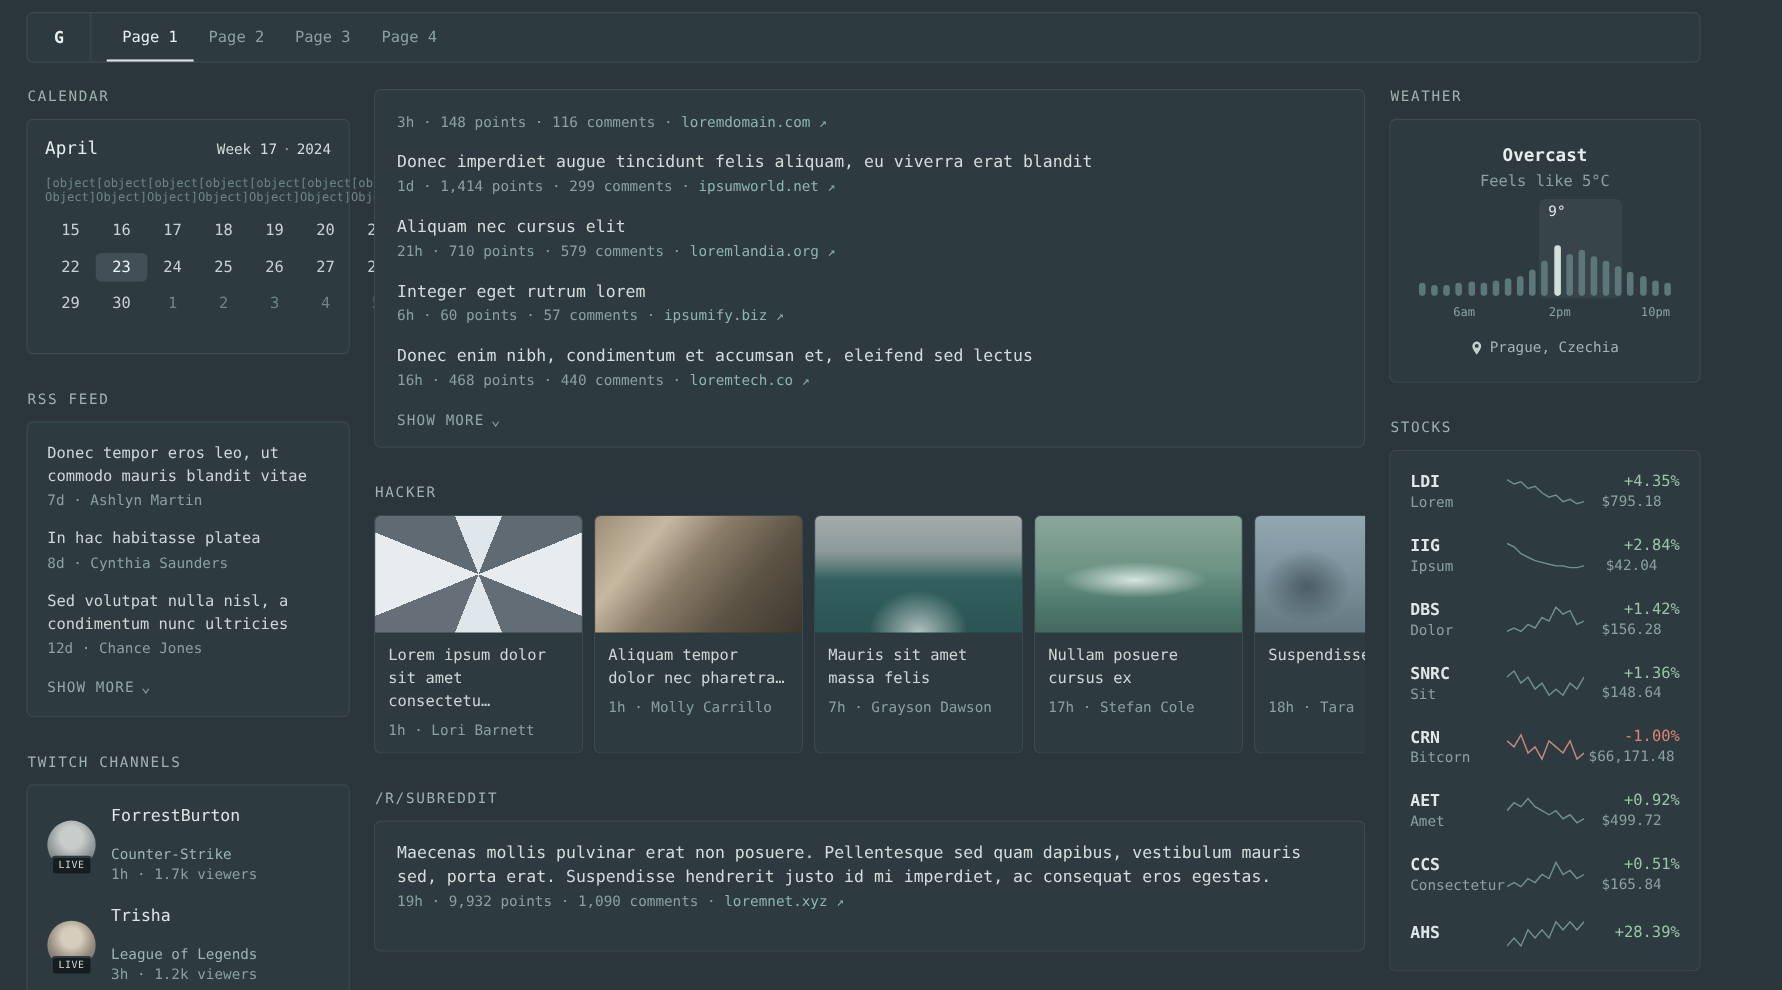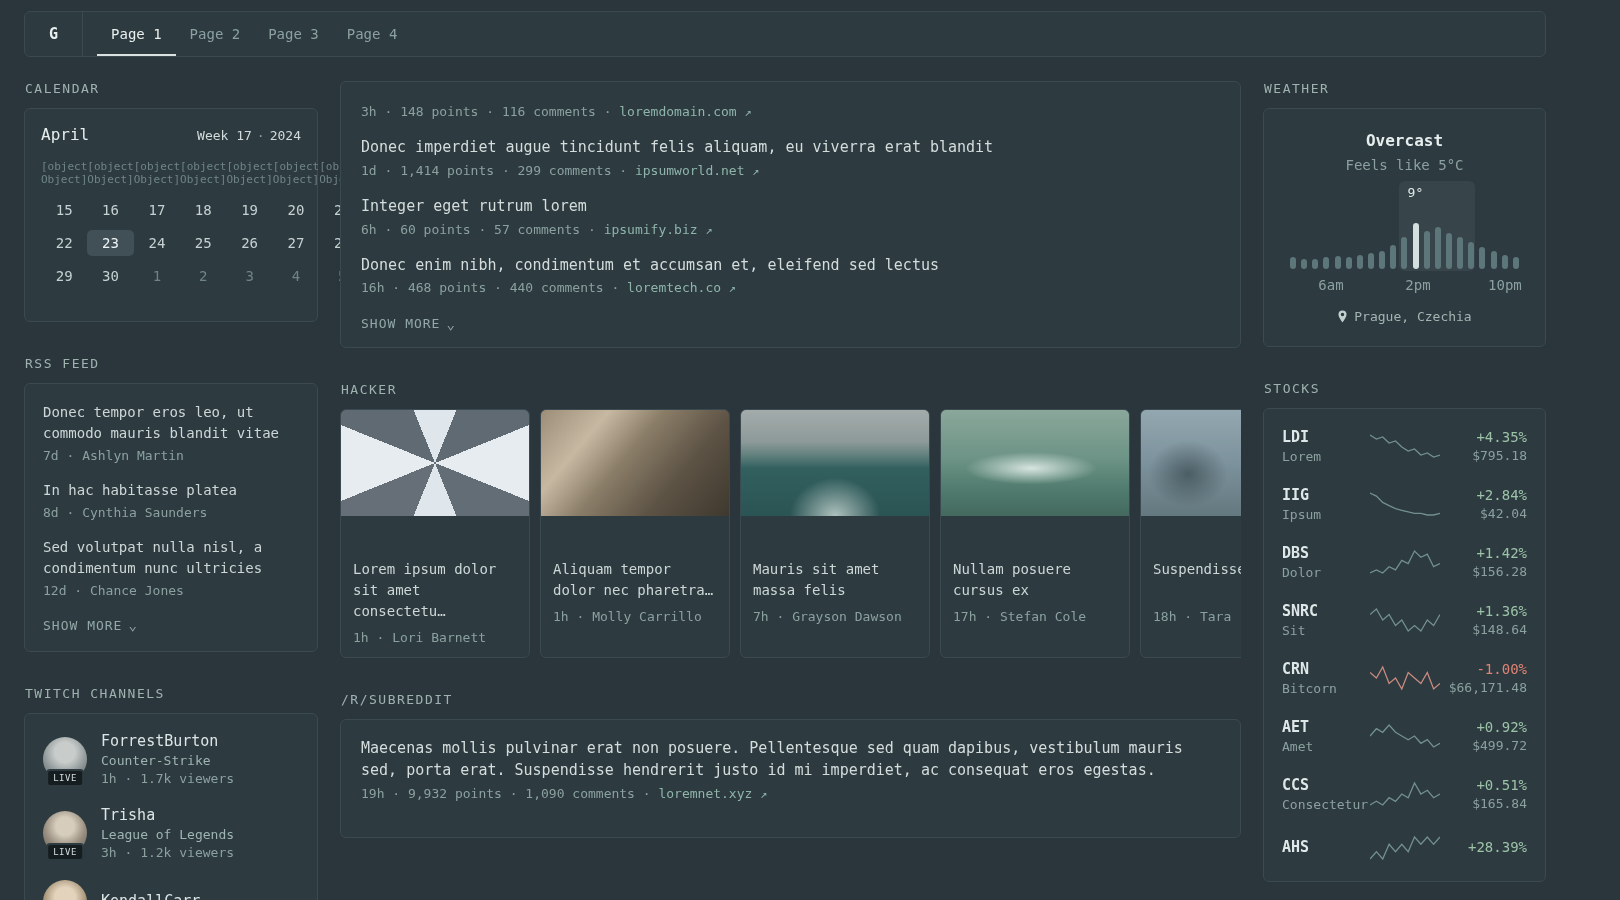--- a/index.html
+++ b/index.html
@@ -81,21 +81,21 @@
   .twitch-row:nth-of-type(1) .avatar { background: radial-gradient(circle at 50% 35%, #c8cccb 0 28%, #8e9697 60%, #575f60 100%); }
   .twitch-row:nth-of-type(2) .avatar { background: radial-gradient(circle at 50% 35%, #d6cdbd 0 25%, #9a8f80 55%, #4f5658 100%); }
   .twitch-row:nth-of-type(3) .avatar { background: radial-gradient(circle at 50% 40%, #e3d3bc 0 30%, #a89579 60%, #6b6152 100%); }
   .live-badge {
     display: none; position: absolute; left: 50%; transform: translateX(-50%);
     bottom: -6px; background: #161d20; color: #d4dddd; font-size: 9px;
     letter-spacing: .5px; padding: 2px 5px; border-radius: 4px; border: 2px solid #2d3a40;
   }
   .live-badge.show { display: block; }
   .twitch-name { font-size: 15px; color: #dce5e5; }
-  .twitch-game { font-size: 13px; color: #9eb5b2; margin-top: 3px; }
+  .twitch-game { font-size: 13px; color: #9eb5b2; margin-top: 20px; }
   .twitch-meta { font-size: 13px; color: #8ba19f; margin-top: 3px; }
 
   
   .hn-card { padding: 18px 20px 16px; }
   .hn-item { margin-bottom: 18px; }
   .hn-title { font-size: 15px; color: #d4dddc; line-height: 1.45; cursor: pointer; }
   .domain { color: #8fb5ab; cursor: pointer; }
   .arrow { color: #8fb5ab; font-size: 12px; }
 
   
@@ -118,21 +118,21 @@
       linear-gradient(180deg, #a3abab 0%, #8d9a99 30%, #64827f 42%, #32605f 55%, #2b5454 100%);
   }
   .video-card:nth-of-type(4) .thumb {
     background: radial-gradient(ellipse 50% 22% at 48% 55%, rgba(235,245,240,.85), rgba(235,245,240,0) 70%),
       linear-gradient(180deg, #8aa79a 0%, #6d9486 45%, #507b6e 75%, #44695f 100%);
   }
   .video-card:nth-of-type(5) .thumb {
     background: radial-gradient(ellipse 30% 45% at 25% 60%, rgba(40,55,60,.55), rgba(40,55,60,0) 70%),
       linear-gradient(180deg, #93a7b0 0%, #7c929c 50%, #64787f 100%);
   }
-  .video-body { padding: 11px 12px 12px; margin-top: 32px; }
+  .video-body { padding: 11px 12px 12px; }
   .video-title { font-size: 14px; color: #ccd7d6; line-height: 1.5; min-height: 42px; }
   .video-meta { font-size: 13px; color: #8ba19f; margin-top: 8px; }
 
   .sub-card { padding: 18px 20px; }
 
   
   .weather-card { padding: 22px 18px 20px; text-align: center; }
   .w-cond { font-size: 16px; color: #e6eeed; font-weight: bold; }
   .w-feels { font-size: 14px; color: #8ba19f; margin-top: 7px; }
   .wchart { position: relative; height: 70px; margin: 26px 8px 0; }
@@ -140,21 +140,21 @@
     position: absolute; top: -18px; bottom: -2px;
     background: rgba(222, 236, 230, 0.06); border-radius: 6px;
   }
   .wbars {
     position: absolute; left: 0; right: 0; bottom: 0; height: 48px;
     display: flex; align-items: flex-end; justify-content: space-between;
   }
   .wbar { width: 6px; border-radius: 3px; background: #5d7679; }
   .wbar.current { background: #d3dfdf; }
   .wtemp { position: absolute; top: -14px; transform: translateX(-50%); font-size: 13px; color: #e1eaea; }
-  .wtimes { position: relative; height: 16px; margin-top: 8px; font-size: 14px; color: #8ba19f; }
+  .wtimes { position: relative; height: 16px; margin-top: 8px; font-size: 11px; color: #8ba19f; }
   .wtime { position: absolute; transform: translateX(-50%); }
   .wtime:nth-child(1) { left: 20%; }
   .wtime:nth-child(2) { left: 55.5%; }
   .wtime:nth-child(3) { left: 91%; }
   .w-loc {
     margin-top: 16px; font-size: 13px; color: #a3b5b3;
     display: inline-flex; align-items: center; gap: 6px;
   }
   .pin-icon { width: 11px; height: 13px; fill: #c2d0ce; }
 
@@ -162,21 +162,21 @@
   .stocks-card { padding: 8px 18px; }
   .stock-row { display: flex; align-items: center; padding: 11px 0; }
   .stock-left { flex: 1; min-width: 0; }
   .stock-sym { font-size: 15px; font-weight: bold; color: #dfe8e8; cursor: pointer; }
   .stock-name { font-size: 13px; color: #8ba19f; margin-top: 3px; }
   .spark { width: 70px; height: 28px; flex: none; color: #72908f; }
   .stock-row.down .spark { color: #c98b80; }
   .stock-right { flex: 1; text-align: right; }
   .change { font-size: 14px; color: #9cc3a8; }
   .stock-row.down .change { color: #e08374; }
-  .price { font-size: 13px; color: #8ba19f; margin-top: 3px; }
+  .price { font-size: 13px; color: #8ba19f; margin-top: 3px; text-align: center; }
 </style>
 </head>
 <body>
 
 <div class="container">
 
   <header class="topbar">
     <div class="logo-box">
       <span class="logo">G</span>
     </div>
@@ -341,20 +341,26 @@
                 </div>
               </div>
 
               <div class="hn-item">
                 <div class="hn-title">Donec imperdiet augue tincidunt felis aliquam, eu viverra erat blandit</div>
                 <div class="meta">
                   <span>1d · 1,414 points · 299 comments · </span><span class="domain">ipsumworld.net</span> <span class="arrow">↗</span>
                 </div>
               </div>
 
+              <div class="hn-item">
+                <div class="hn-title">Aliquam nec cursus elit</div>
+                <div class="meta">
+                  <span>21h · 710 points · 579 comments · </span><span class="domain">loremlandia.org</span> <span class="arrow">↗</span>
+                </div>
+              </div>
 
               <div class="hn-item">
                 <div class="hn-title">Integer eget rutrum lorem</div>
                 <div class="meta">
                   <span>6h · 60 points · 57 comments · </span><span class="domain">ipsumify.biz</span> <span class="arrow">↗</span>
                 </div>
               </div>
 
               <div class="hn-item">
                 <div class="hn-title">Donec enim nibh, condimentum et accumsan et, eleifend sed lectus</div>

